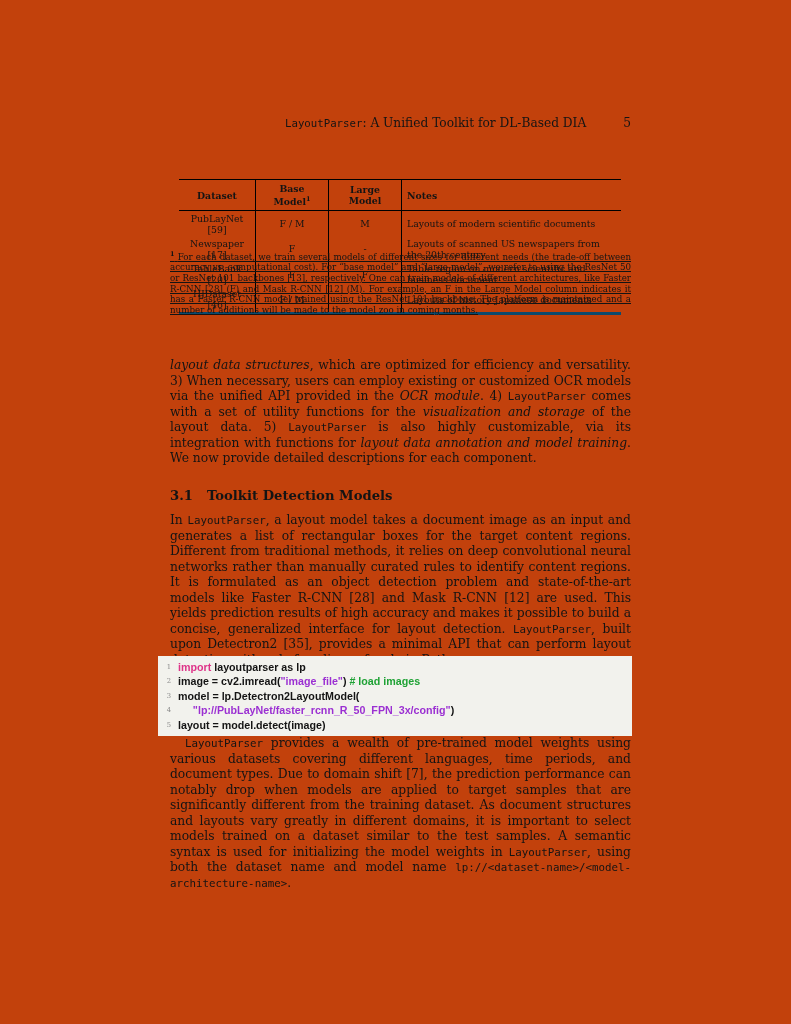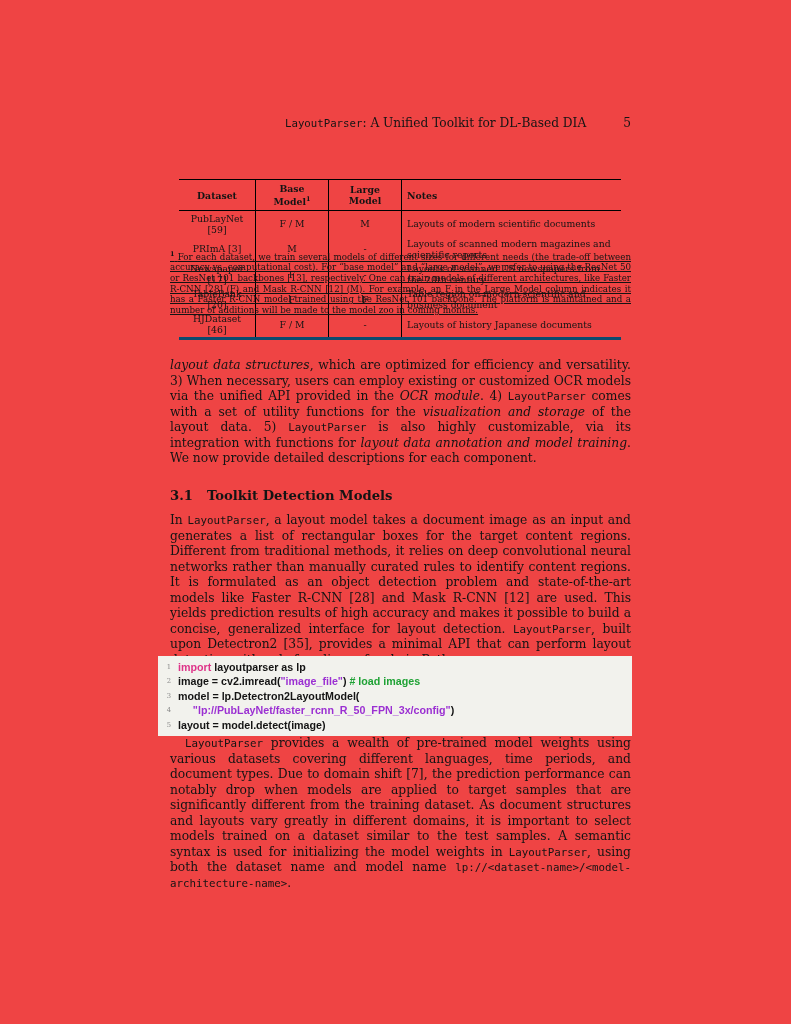--- a/index.html
+++ b/index.html
@@ -1,19 +1,19 @@
 <!DOCTYPE html>
 <html><head>
 <meta charset="utf-8">
 <style>
   html,body{margin:0;padding:0;background:#e9e9e9;}
   .page{
     position:relative;
     width:791px;height:1024px;
-    background:#ef4444;
+    background:#c2410c;
     font-family:"DejaVu Serif", serif;
     color:#141414;
     overflow:hidden;
   }
   .blk{position:absolute;left:170px;width:461px;}
 
   
   .running-head{top:116px;display:flex;justify-content:flex-end;align-items:baseline;font-size:12.2px;}
   .running-head .pagenum{margin-left:37px;}
 
@@ -98,26 +98,20 @@
         </tr>
     </thead>
     <tbody>
         <tr>
           <td>PubLayNet [59]</td>
           <td>F / M</td>
           <td>M</td>
           <td class="notes">Layouts of modern scientific documents</td>
         </tr>
         <tr>
-          <td>PRImA [3]</td>
-          <td>M</td>
-          <td>-</td>
-          <td class="notes">Layouts of scanned modern magazines and scientific reports</td>
-        </tr>
-        <tr>
           <td>Newspaper [17]</td>
           <td>F</td>
           <td>-</td>
           <td class="notes">Layouts of scanned US newspapers from the 20th century</td>
         </tr>
         <tr>
           <td>TableBank [20]</td>
           <td>F</td>
           <td>F</td>
           <td class="notes">Table region on modern scientific and business document</td>

